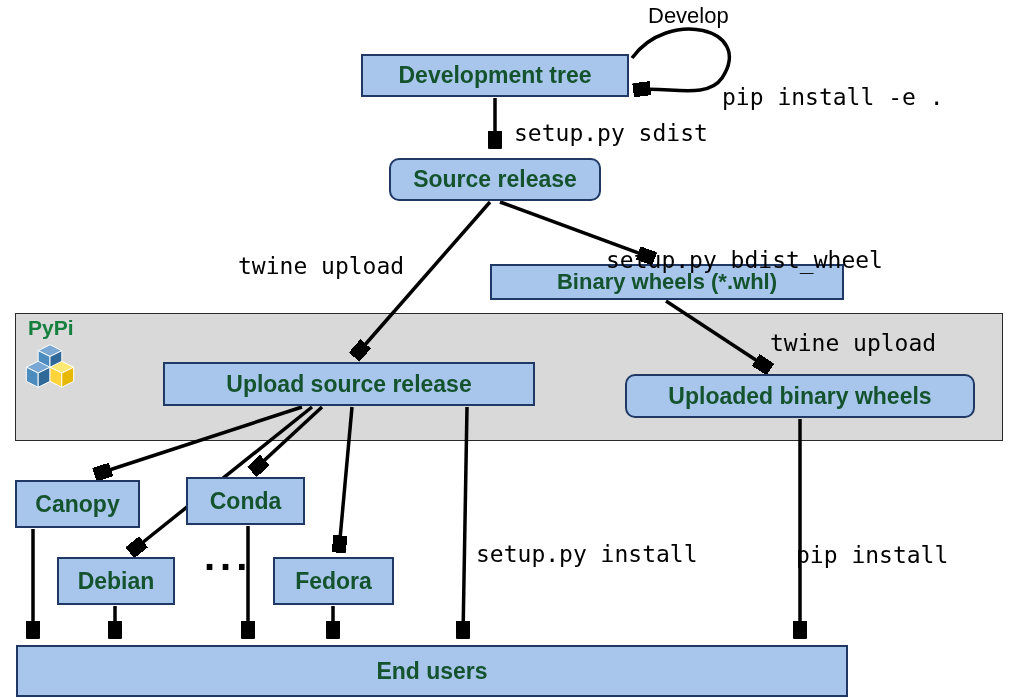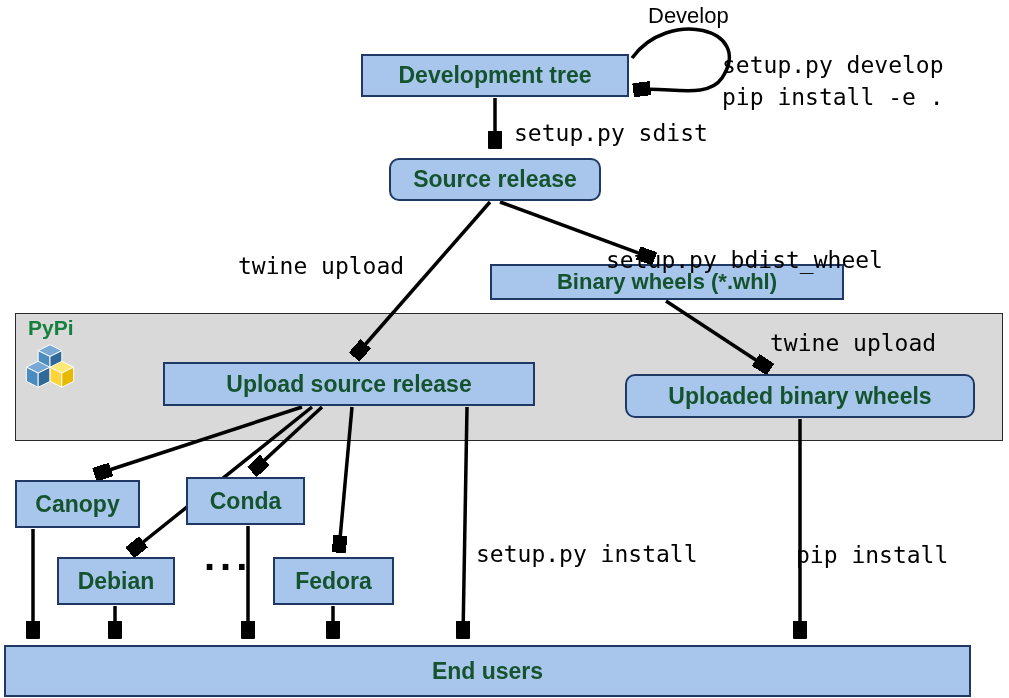--- a/index.html
+++ b/index.html
@@ -107,27 +107,26 @@
   <div class="node" style="left:625px;top:374px;width:350px;height:44px;border-radius:10px;">Uploaded binary wheels</div>
 
   <div class="node" style="left:15px;top:480px;width:125px;height:48px;">Canopy</div>
 
   <div class="node" style="left:186px;top:477px;width:119px;height:48px;">Conda</div>
 
   <div class="node" style="left:57px;top:557px;width:118px;height:48px;">Debian</div>
 
   <div class="node" style="left:273px;top:557px;width:121px;height:48px;">Fedora</div>
 
-  <div class="node" style="left:4px;top:645px;width:967px;height:52px;">End users</div>
+  <div class="node" style="left:16px;top:645px;width:832px;height:52px;">End users</div>
 
   <div class="dots">...</div>
 
   <div class="plain" style="left:648px;top:3px;">Develop</div>
 
-  <div class="mono" style="left:722px;top:52px;">setup.py develop</div>
 
   <div class="mono" style="left:514px;top:120px;">setup.py sdist</div>
 
   <div class="mono" style="left:722px;top:84px;">pip install -e .</div>
 
   <div class="mono" style="left:606px;top:217px;margin-top:30px;">setup.py bdist_wheel</div>
 
   <div class="mono" style="left:238px;top:253px;">twine upload</div>
 
   <div class="mono" style="left:770px;top:330px;">twine upload</div>

